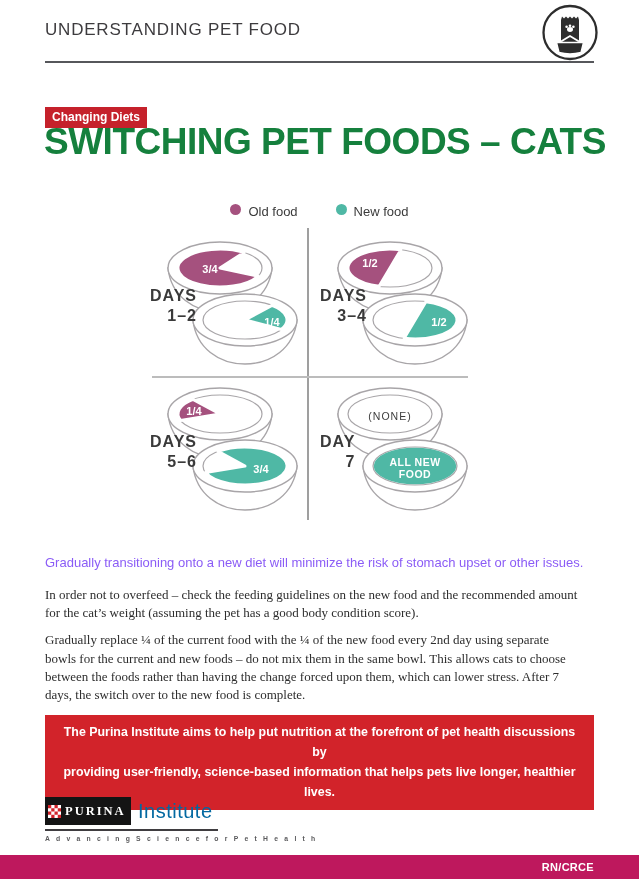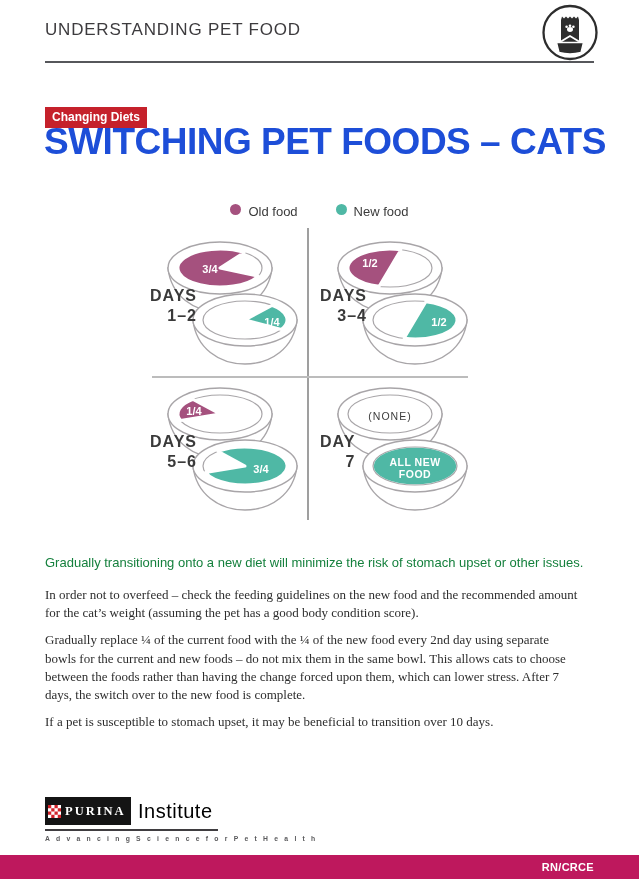--- a/index.html
+++ b/index.html
@@ -5,50 +5,50 @@
   html,body{margin:0;padding:0;background:#e9e9e9;}
   .page{position:relative;width:639px;height:879px;background:#ffffff;margin:0 auto;
         font-family:"Liberation Sans",sans-serif;overflow:hidden;}
   .header-title{position:absolute;left:45px;top:20px;font-size:17px;letter-spacing:.8px;
                 color:#3d3b3e;font-weight:400;}
   .header-icon{position:absolute;left:541px;top:3px;}
   .rule{position:absolute;left:45px;top:61px;width:549px;height:2px;background:#56575b;}
   .badge{position:absolute;left:45px;top:79px;background:#c5212b;color:#fff;
          font-size:12px;font-weight:bold;padding:3px 7px 4px;margin-top:28px;}
   .page-title{position:absolute;left:44px;top:121px;font-size:37px;font-weight:800;
-              color:#1d4ed8;letter-spacing:-.5px;white-space:nowrap;}
+              color:#15803d;letter-spacing:-.5px;white-space:nowrap;}
   .legend{position:absolute;left:0;top:204px;width:639px;display:flex;
           justify-content:center;gap:38px;}
   .legend-item{display:flex;gap:7px;font-size:13px;color:#3b3b3b;}
   .legend-dot{width:11px;height:11px;border-radius:50%;}
   .diagram{position:absolute;left:138px;top:228px;width:340px;height:292px;}
   .grid{display:grid;grid-template-columns:170px 170px;grid-template-rows:146px 146px;}
   .cell{position:relative;width:170px;height:146px;}
   .qlabel{position:absolute;left:12px;top:58px;font-size:16px;font-weight:bold;
           color:#3a3a3a;letter-spacing:1px;line-height:1.22;text-align:right;}
   .vdiv{position:absolute;left:169px;top:0;width:2px;height:292px;background:#9f9f9f;}
   .hdiv{position:absolute;left:14px;top:148px;width:316px;height:2px;background:#bcbcbc;}
   .highlight{position:absolute;left:45px;top:555px;width:560px;font-size:13px;
-             color:#15803d;}
+             color:#8b5cf6;}
   .paragraphs{position:absolute;left:45px;top:586px;width:552px;
               font-family:"Liberation Serif",serif;font-size:13px;line-height:1.4;
               color:#2d2d2d;}
   .paragraphs p{margin:0 16px 9px 0;}
   .callout{position:absolute;left:45px;top:715px;width:549px;min-height:57px;
            background:#d2232a;color:#fff;display:flex;flex-direction:column;
            justify-content:center;align-items:center;text-align:center;
            font-size:12.4px;font-weight:bold;line-height:1.6;box-sizing:border-box;
            padding:8px 10px;}
   .logo{position:absolute;left:45px;top:797px;}
   .logo-row{display:flex;align-items:center;}
   .logo-black{width:86px;height:28px;background:#141414;display:flex;align-items:center;
               padding-left:3px;box-sizing:border-box;}
   .logo-brand{color:#fff;font-family:"Liberation Serif",serif;font-weight:bold;
               font-size:12.5px;letter-spacing:2px;margin-left:4px;}
-  .logo-name{font-size:20px;color:#000000;margin-left:7px;letter-spacing:.5px;}
+  .logo-name{font-size:20px;color:#0369a1;margin-left:7px;letter-spacing:.5px;}
   .logo-rule{width:173px;height:2px;background:#3f3d40;margin-top:4px;}
   .logo-tagline{margin-top:4px;font-size:6.8px;font-weight:bold;letter-spacing:2.2px;
                 color:#5a5a5c;}
   .footer-bar{position:absolute;left:0;bottom:0;width:639px;height:24px;background:#be185d;
               color:#fff;font-size:11px;font-weight:bold;text-align:right;
               line-height:24px;box-sizing:border-box;padding-right:45px;letter-spacing:.3px;}
 </style>
 </head>
 <body>
 
@@ -154,20 +154,24 @@
   </div>
 
   <div class="highlight">Gradually transitioning onto a new diet will minimize the risk of stomach upset or other issues.</div>
 
   <div class="paragraphs">
     <p>In order not to overfeed – check the feeding guidelines on the new food and the recommended amount for the cat’s weight (assuming the pet has a good body condition score).</p>
     <p>Gradually replace ¼ of the current food with the ¼ of the new food every 2nd day using separate bowls for the current and new foods – do not mix them in the same bowl. This allows cats to choose between the foods rather than having the change forced upon them, which can lower stress. After 7 days, the switch over to the new food is complete.</p>
     <p>If a pet is susceptible to stomach upset, it may be beneficial to transition over 10 days.</p>
   </div>
 
+  <div class="callout">
+    <div>The Purina Institute aims to help put nutrition at the forefront of pet health discussions by</div>
+    <div>providing user-friendly, science-based information that helps pets live longer, healthier lives.</div>
+  </div>
 
   <div class="logo">
     <div class="logo-row">
       <div class="logo-black">
         <svg width="13" height="13" viewBox="0 0 12 12">
           <rect x="0" y="0" width="12" height="12" fill="#fff"></rect>
           <rect x="0" y="0" width="3" height="3" fill="#d2232a"></rect>
             <rect x="6" y="0" width="3" height="3" fill="#d2232a"></rect>
           <rect x="3" y="3" width="3" height="3" fill="#d2232a"></rect>
             <rect x="9" y="3" width="3" height="3" fill="#d2232a"></rect>

